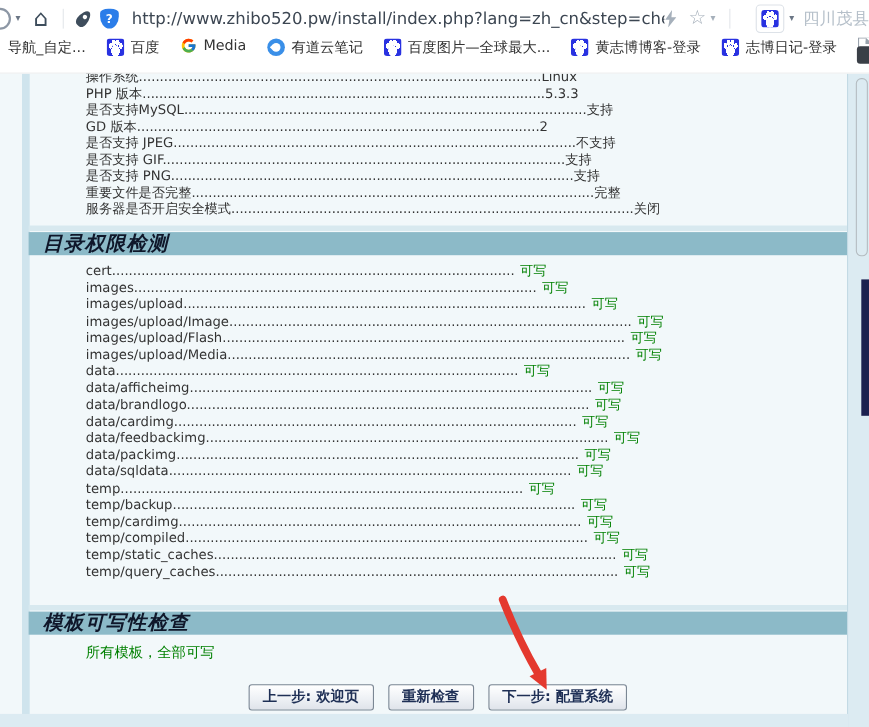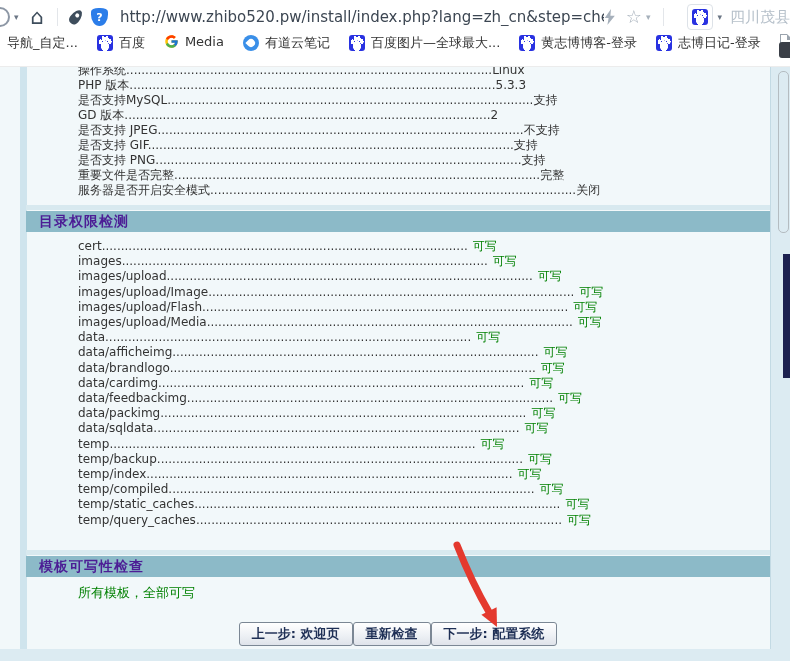--- a/index.html
+++ b/index.html
@@ -62,29 +62,29 @@
 
   .row-list{position:absolute;left:78px;white-space:nowrap;font-size:12px;color:var(--text);}
   #checks{top:-4px;line-height:15px;}
   #dirs{top:172px;line-height:15.2px;}
   .row{white-space:nowrap;}
   .lbl,.dots{color:var(--text);}
   .val{color:var(--text);}
   .green{color:var(--green);margin-left:5px;}
 
   .section-bar{position:absolute;left:26px;width:744px;height:21px;background:var(--accent-bar);
-               color:#4c1d95;font-size:14px;font-weight:bold;line-height:21px;padding-left:13px;
-               box-sizing:border-box;letter-spacing:1px;}
+               color:#0f172a;font-size:18px;font-weight:bold;line-height:21px;padding-left:13px;
+               box-sizing:border-box;letter-spacing:1px;font-style:italic;}
   .section-bar::before{content:"";position:absolute;left:0;right:0;top:-6px;height:5px;background:var(--accent-strip);}
   #bar-dirs{top:144px;}
   #bar-tpl{top:489px;}
 
   .tpl-note{position:absolute;left:78px;top:517px;font-size:13px;color:var(--green);white-space:nowrap;}
 
-  .btn-row{position:absolute;left:26px;width:744px;top:555px;display:flex;justify-content:center;}
+  .btn-row{position:absolute;left:26px;width:744px;top:555px;display:flex;justify-content:center;gap:13px;}
   .btn{font-family:inherit;font-size:13px;font-weight:bold;color:#1e2f55;cursor:pointer;
        background:linear-gradient(#ffffff,#eef1f5 55%,#dfe3ea);border:1px solid #7b8794;border-radius:3px;
        padding:3px 12px;line-height:16px;}
 
   .bottom-band{position:absolute;left:0;right:19px;top:582px;height:12px;background:#dcebf2;}
 
   .arrow-svg{position:absolute;left:448px;top:472px;pointer-events:none;}
 </style>
 </head>
 <body>
@@ -182,21 +182,21 @@
         <div class="row"><span class="lbl">images/upload/Media</span><span class="dots">................................................................................................</span><span class="val green">可写</span></div>
         <div class="row"><span class="lbl">data</span><span class="dots">................................................................................................</span><span class="val green">可写</span></div>
         <div class="row"><span class="lbl">data/afficheimg</span><span class="dots">................................................................................................</span><span class="val green">可写</span></div>
         <div class="row"><span class="lbl">data/brandlogo</span><span class="dots">................................................................................................</span><span class="val green">可写</span></div>
         <div class="row"><span class="lbl">data/cardimg</span><span class="dots">................................................................................................</span><span class="val green">可写</span></div>
         <div class="row"><span class="lbl">data/feedbackimg</span><span class="dots">................................................................................................</span><span class="val green">可写</span></div>
         <div class="row"><span class="lbl">data/packimg</span><span class="dots">................................................................................................</span><span class="val green">可写</span></div>
         <div class="row"><span class="lbl">data/sqldata</span><span class="dots">................................................................................................</span><span class="val green">可写</span></div>
         <div class="row"><span class="lbl">temp</span><span class="dots">................................................................................................</span><span class="val green">可写</span></div>
         <div class="row"><span class="lbl">temp/backup</span><span class="dots">................................................................................................</span><span class="val green">可写</span></div>
-        <div class="row"><span class="lbl">temp/index</span><span class="dots">................................................................................................</span><span class="val green">可写</span></div>
+        <div class="row"><span class="lbl">temp/cardimg</span><span class="dots">................................................................................................</span><span class="val green">可写</span></div>
         <div class="row"><span class="lbl">temp/compiled</span><span class="dots">................................................................................................</span><span class="val green">可写</span></div>
         <div class="row"><span class="lbl">temp/static_caches</span><span class="dots">................................................................................................</span><span class="val green">可写</span></div>
         <div class="row"><span class="lbl">temp/query_caches</span><span class="dots">................................................................................................</span><span class="val green">可写</span></div>
       </div>
 
     <div class="section-bar" id="bar-tpl">模板可写性检查</div>
 
     <div class="tpl-note">所有模板，全部可写</div>
 
     <div class="btn-row">

